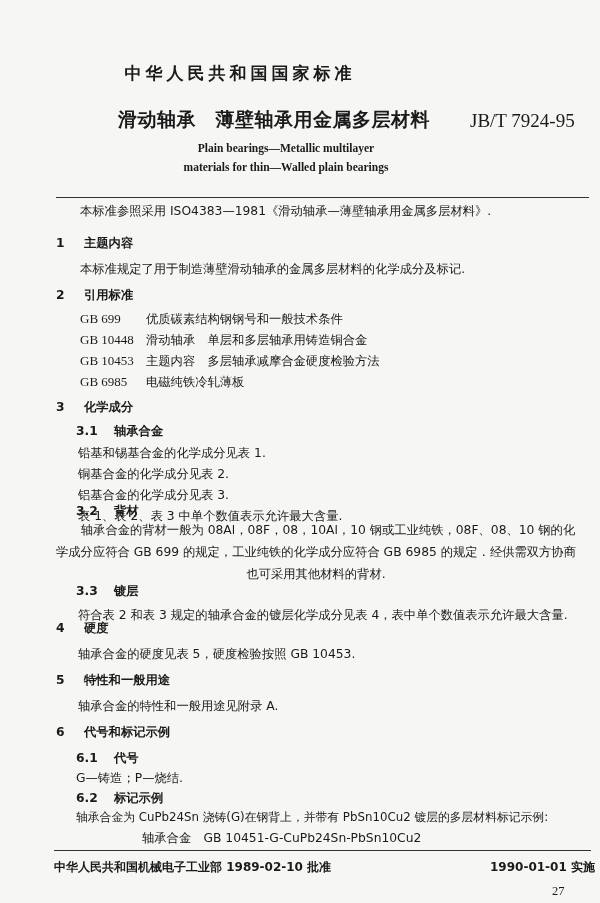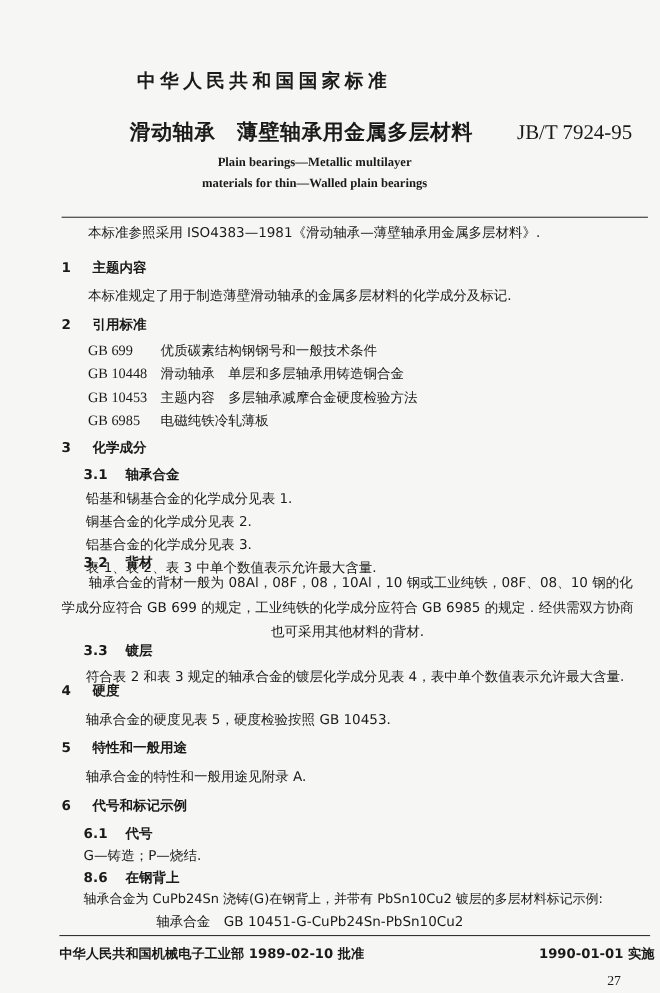--- a/index.html
+++ b/index.html
@@ -63,20 +63,20 @@
 <div class="abs p" style="left:78px; top:646px;">轴承合金的硬度见表 5，硬度检验按照 GB 10453.</div>
 
 <div class="abs h" style="left:56px; top:672px;"><span class="num">5</span><span>特性和一般用途</span></div>
 <div class="abs p" style="left:78px; top:698px;">轴承合金的特性和一般用途见附录 A.</div>
 
 <div class="abs h" style="left:56px; top:724px;"><span class="num">6</span><span>代号和标记示例</span></div>
 
 <div class="abs h" style="left:56px; top:750px;"><span class="num2">6.1</span><span>代号</span></div>
 <div class="abs p" style="left:76px; top:770px;">G—铸造；P—烧结.</div>
 
-<div class="abs h" style="left:56px; top:790px;"><span class="num2">8.6</span><span>在钢背上</span></div>
+<div class="abs h" style="left:56px; top:790px;"><span class="num2">6.2</span><span>标记示例</span></div>
 <div class="abs p" style="left:76px; top:810px; font-size:11.8px;">轴承合金为 CuPb24Sn 浇铸(G)在钢背上，并带有 PbSn10Cu2 镀层的多层材料标记示例:</div>
 <div class="abs p" style="left:98px; top:830px;margin-left:44px;">轴承合金　GB 10451-G-CuPb24Sn-PbSn10Cu2</div>
 
 <div class="abs rule" style="left:54px; width:537px; top:850px;"></div>
 <div class="abs foot" style="left:54px; top:859px;">中华人民共和国机械电子工业部 1989-02-10 批准</div>
 <div class="abs foot" style="left:490px; top:859px;">1990-01-01 实施</div>
 <div class="abs page-no" style="left:552px; top:884px;">27</div>
 
 </body></html>

